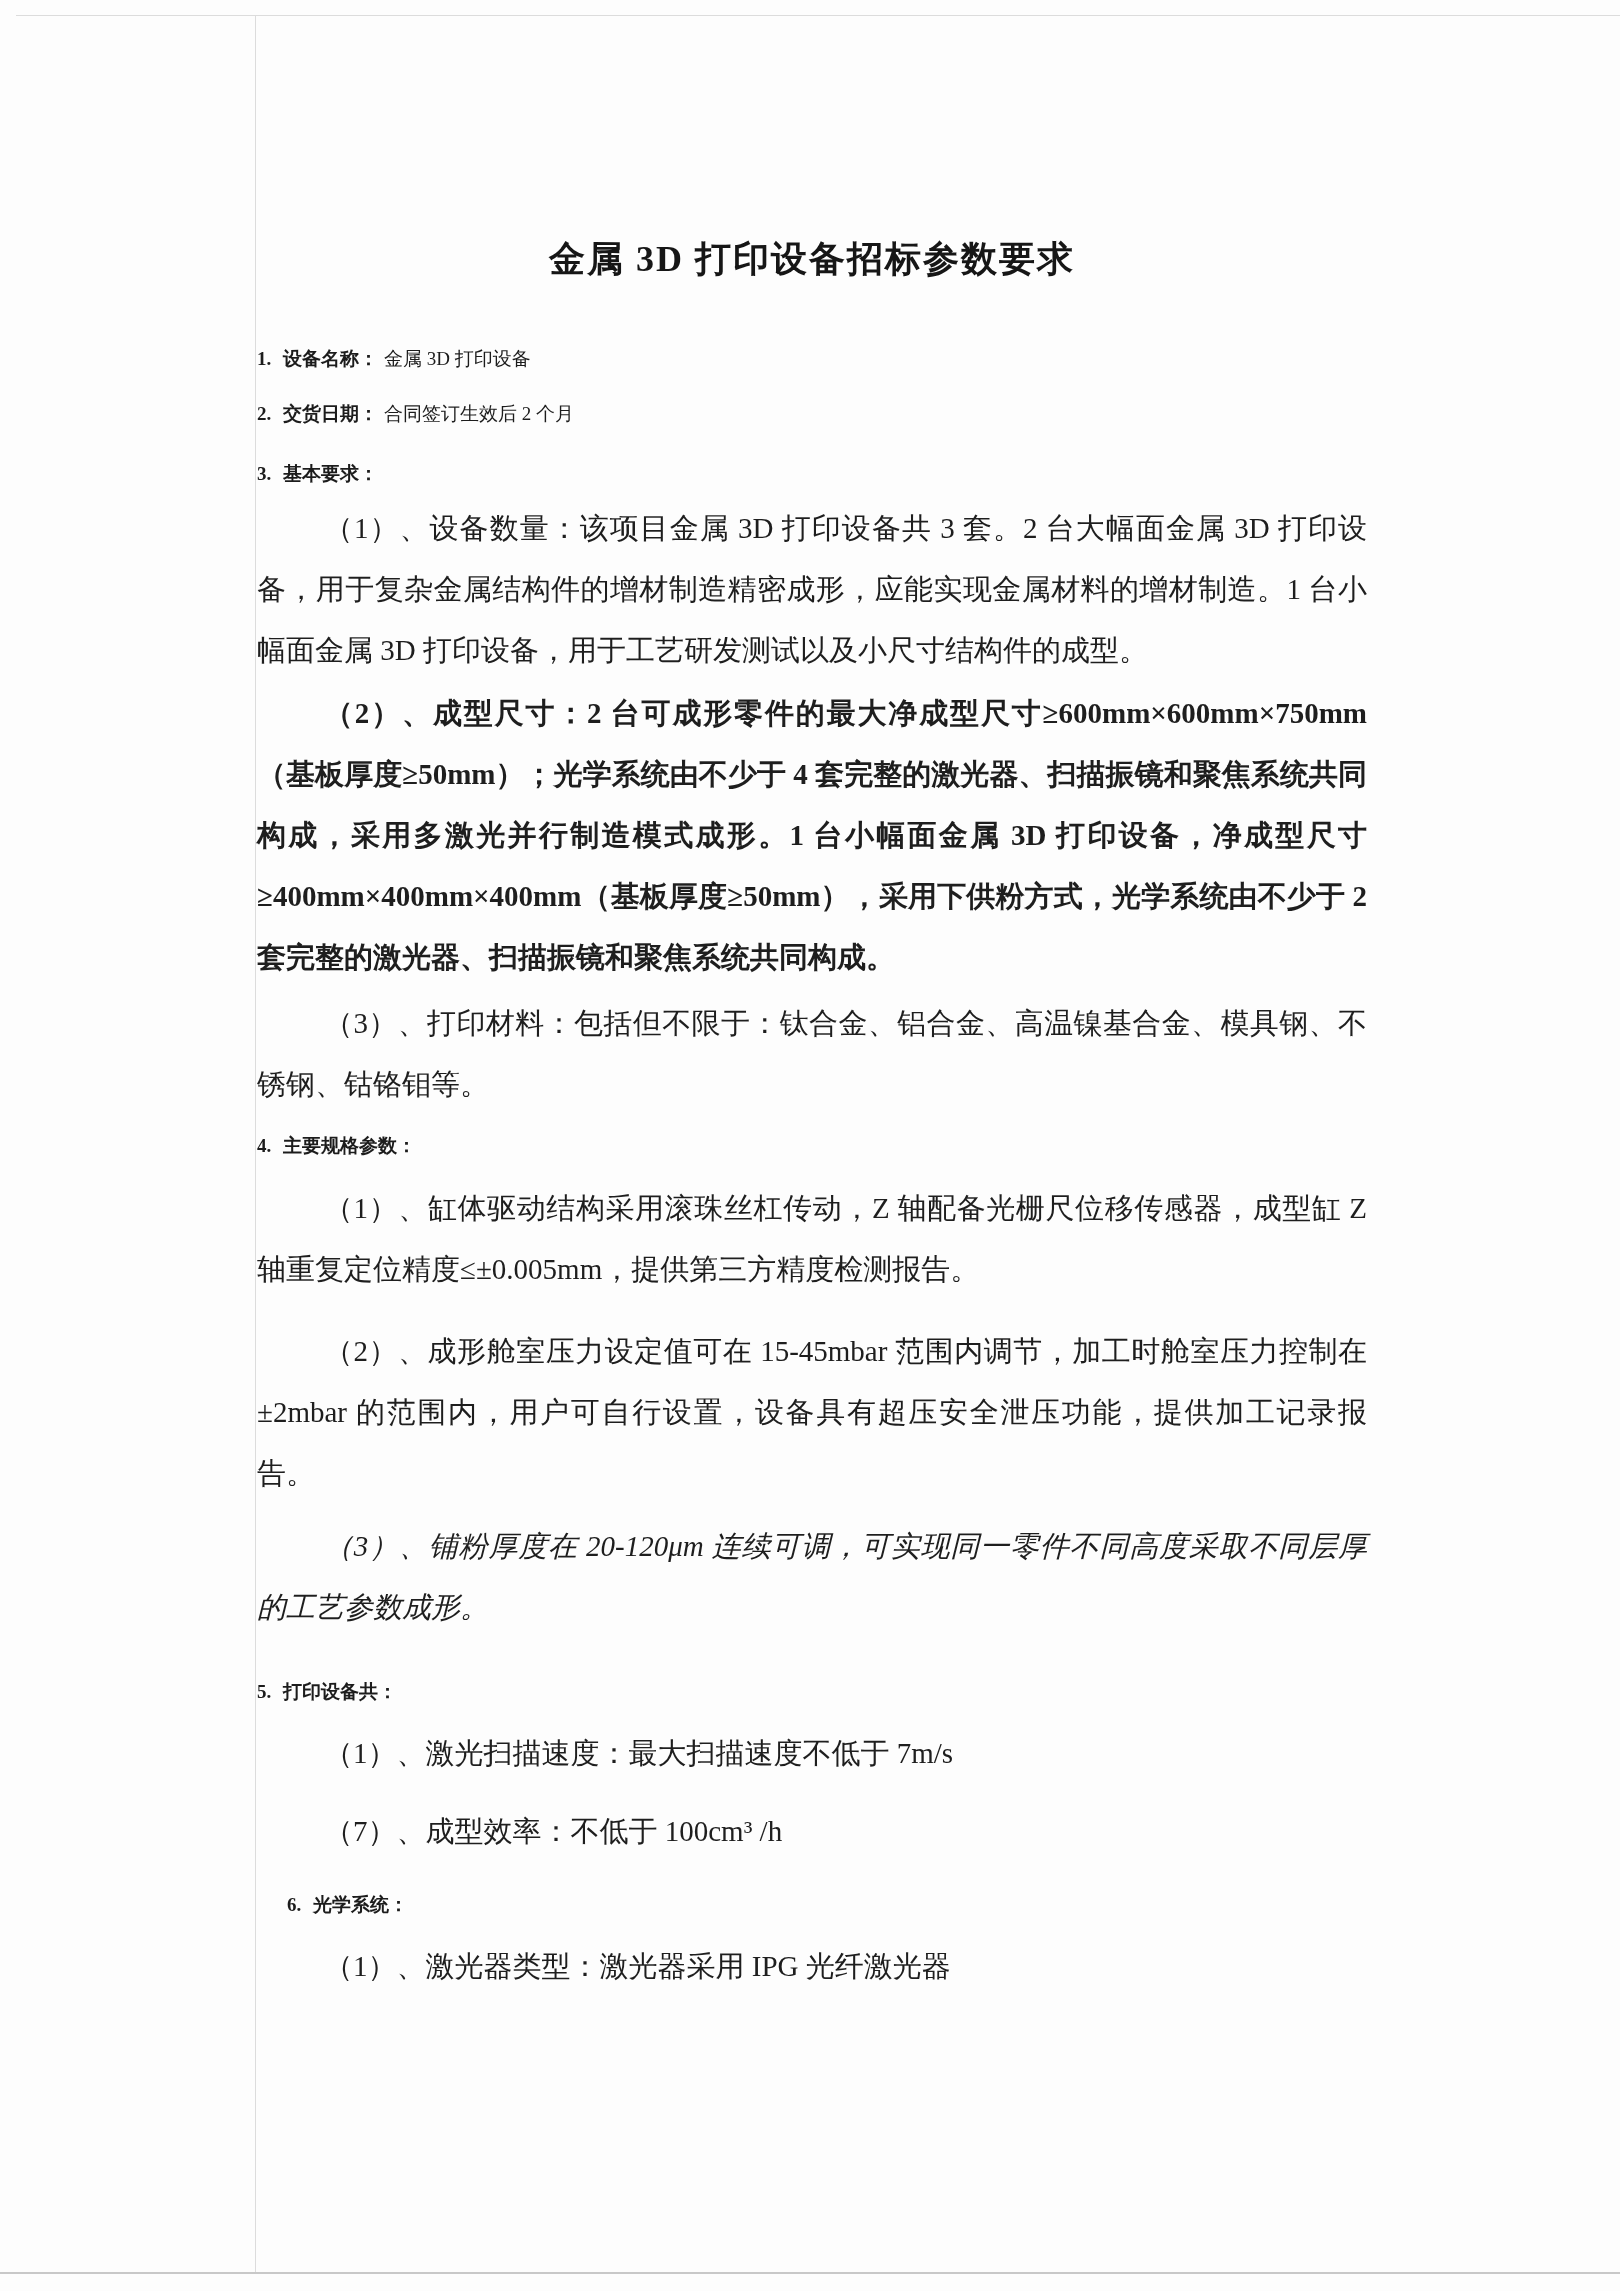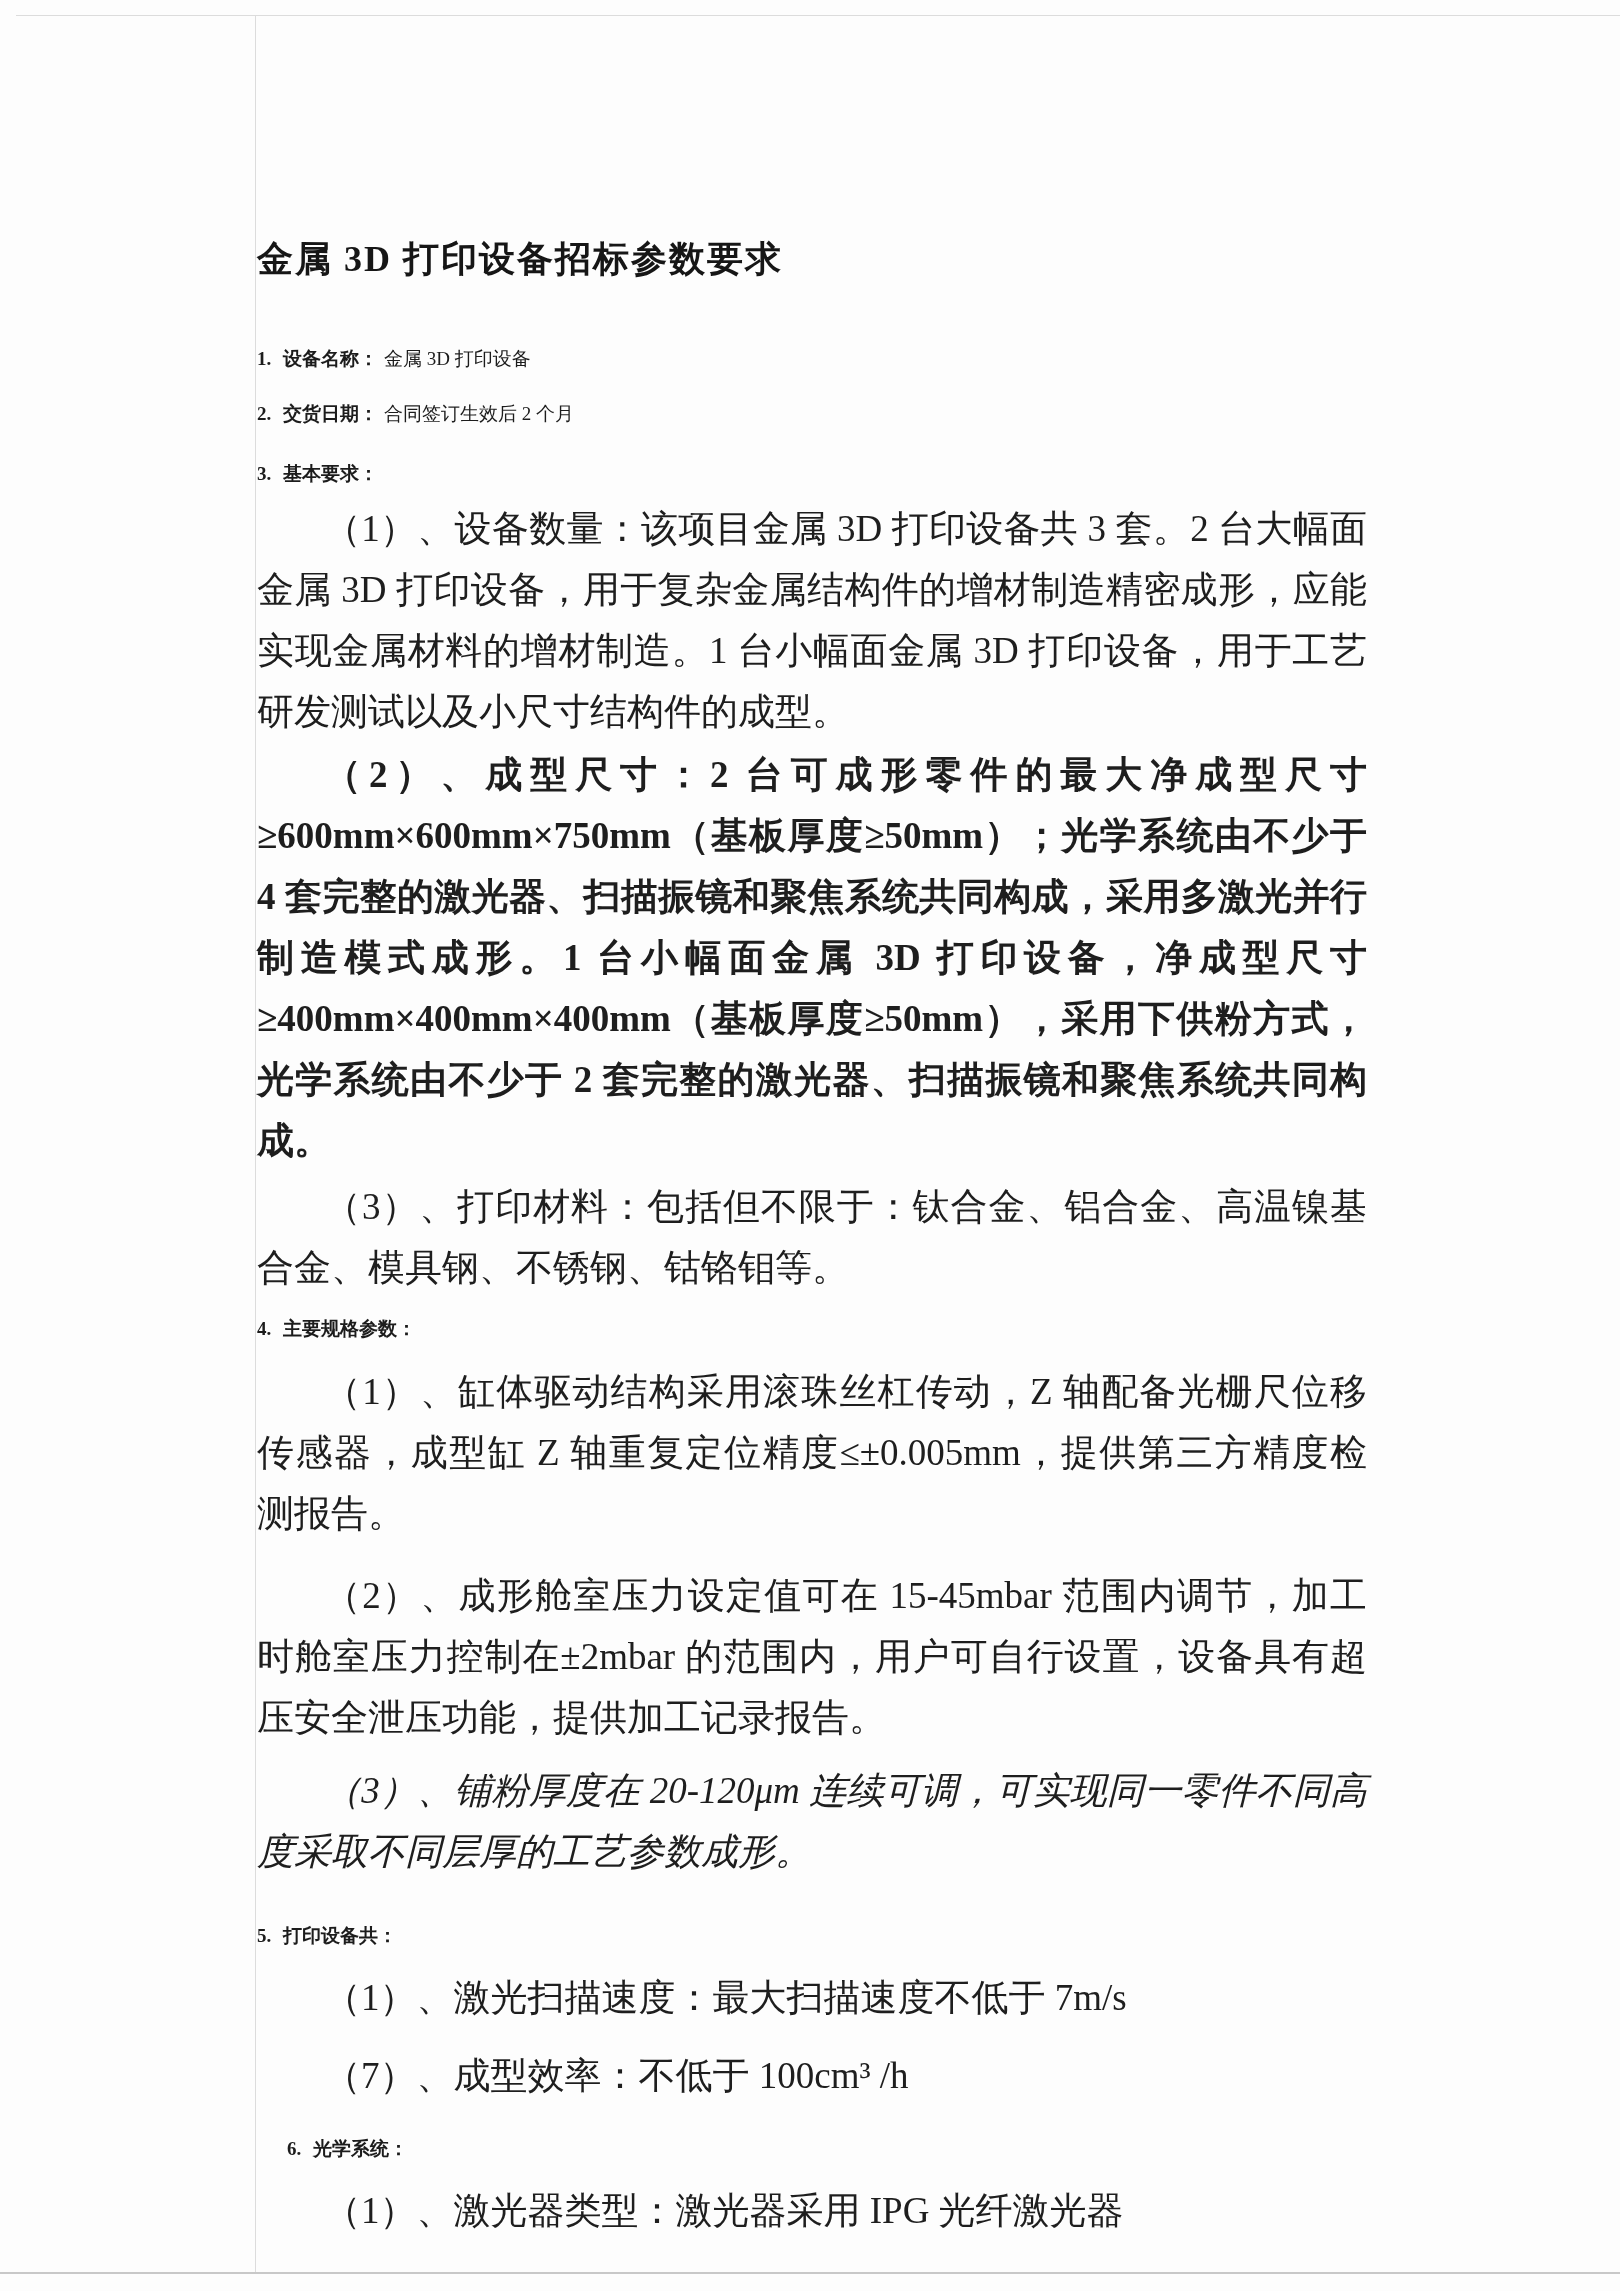--- a/index.html
+++ b/index.html
@@ -30,21 +30,21 @@
     position: absolute;
     left: 257px;
     top: 0;
     width: 1110px;
   }
   h1.title {
     margin: 235px 0 0 0;
     font-size: 36px;
     line-height: 49px;
     font-weight: 700;
-    text-align: left;
+    text-align: center;
     letter-spacing: 2px;
     color: #161616;
   }
   .item {
     font-size: 19px;
     line-height: 45px;
     white-space: nowrap;
   }
   .item .num {
     font-weight: 700;
@@ -59,21 +59,21 @@
   }
   .item-1 { margin-top: 52px; }
   .item-2 { margin-top: 9.8px; }
   .item-3 { margin-top: 15.7px; }
   .item-4 { margin-top: 7.8px;  }
   .item-5 { margin-top: 31px; }
   .item-6 { margin-top: 20.6px; padding-left: 30px; }
 
   p.para {
     margin: 0;
-    font-size: 37px;
+    font-size: 29px;
     line-height: 61px;
     text-align: justify;
     text-justify: inter-character;
     text-indent: 67px;
     color: #1e1e1e;
   }
   p.p3-1 { margin-top: 2px; }
   p.p3-2 { margin-top: 2px; font-weight: bold; }
   p.p3-3 { margin-top: 4.9px; }
   p.p4-1 { margin-top: 9.8px; }

